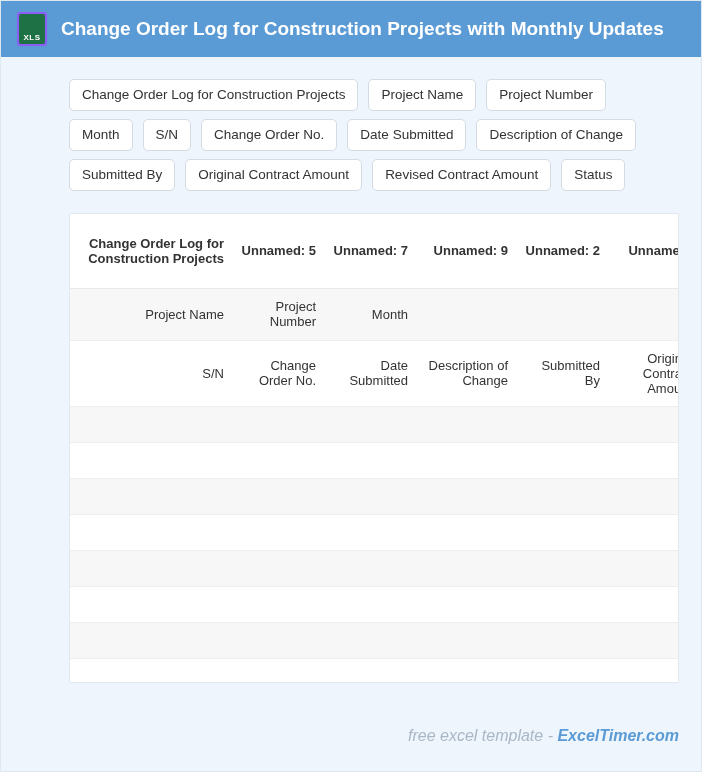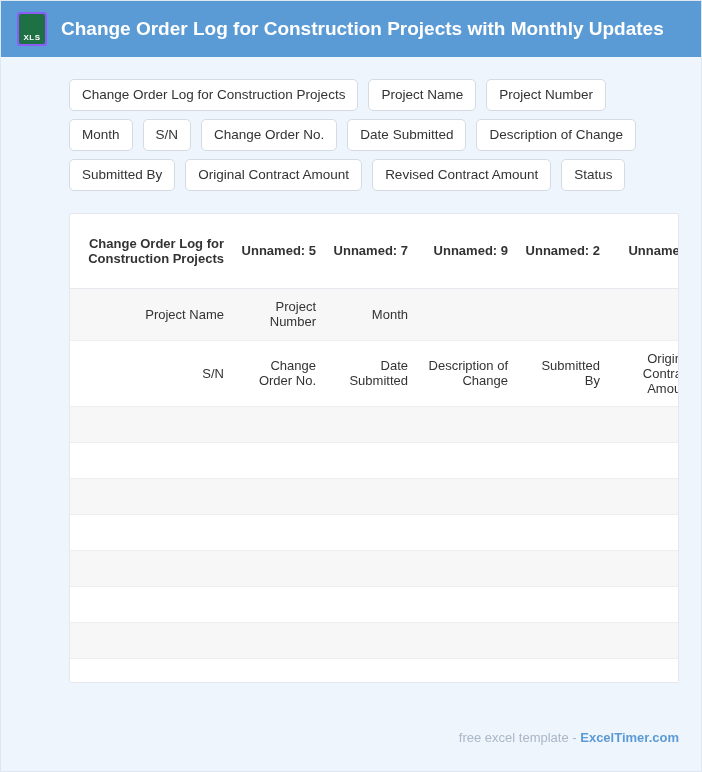--- a/index.html
+++ b/index.html
@@ -144,22 +144,23 @@
   .c2 { width: 92px; }
   .c3 { width: 92px; }
   .c4 { width: 100px; }
   .c5 { width: 92px; }
   .c6 { width: 92px; }
   
   .footer {
     position: absolute;
     right: 22px;
     bottom: 26px;
-    font-size: 13px;
+    font-size: 16px;
     color: #a9b7c6;
+    font-style: italic;
   }
   .footer .brand {
     color: #5b9bd5;
     font-weight: bold;
   }
 </style>
 </head>
 <body>
 
 <div class="page">

